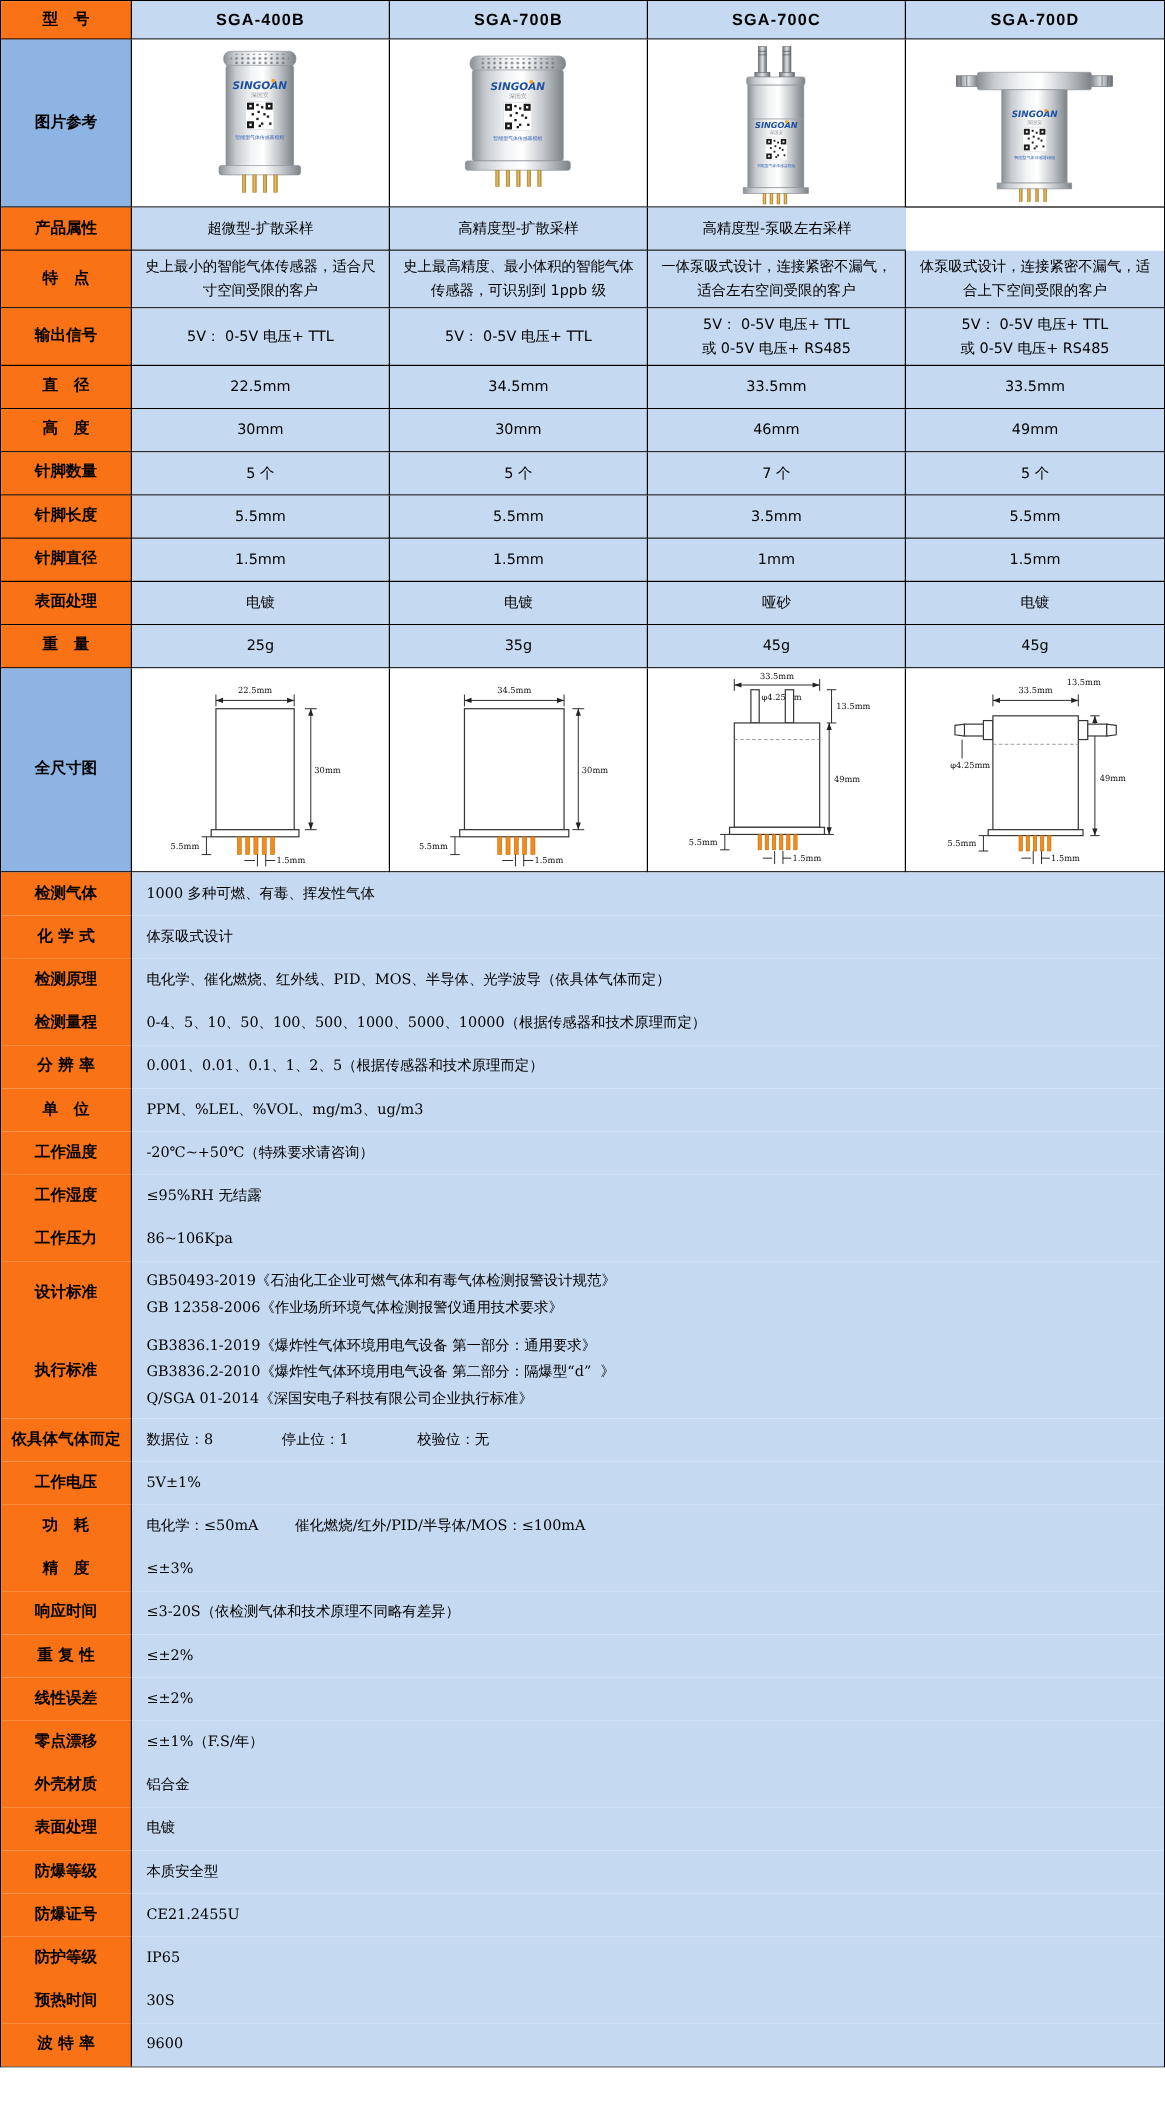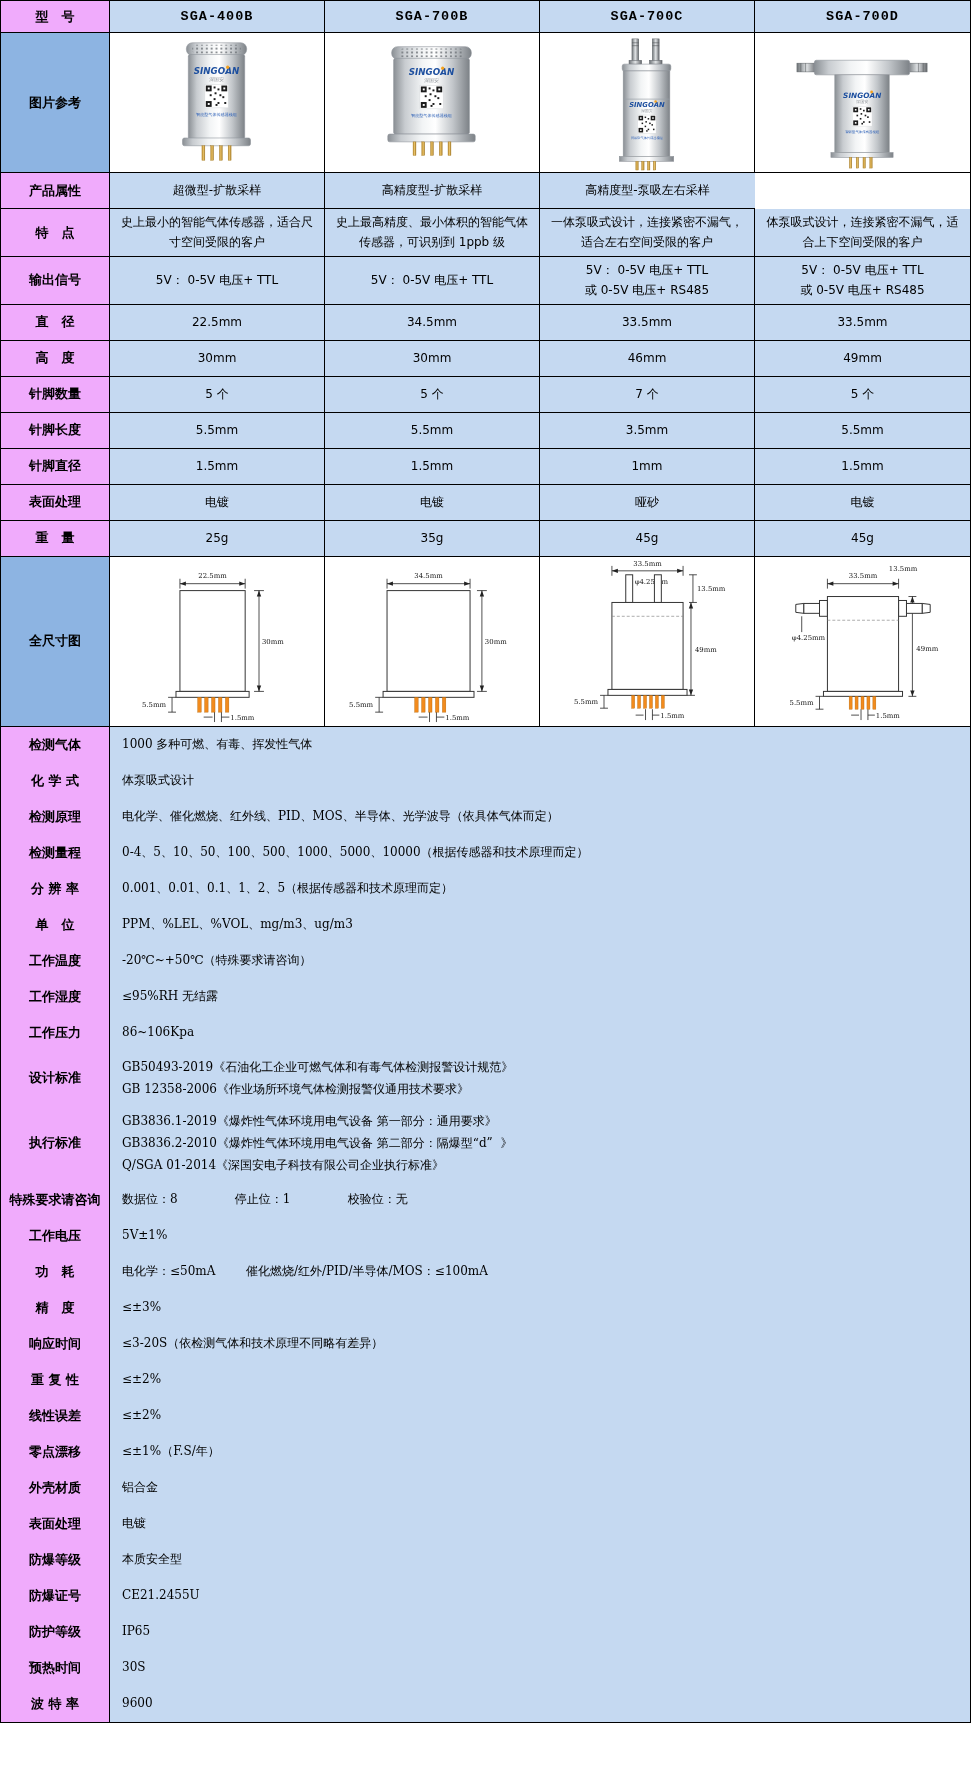--- a/index.html
+++ b/index.html
@@ -4,24 +4,24 @@
 <style>
   html,body{margin:0;padding:0;background:#fff;}
   body{width:971px;font-family:"DejaVu Sans","Liberation Sans",sans-serif;color:#000;}
   .tbl{width:969px;border:1px solid #000;background:#fff;}
   .row{display:grid;grid-template-columns:109px repeat(4,1fr);}
   .row.full{grid-template-columns:109px 1fr;}
   .cell{border-right:1px solid #000;border-bottom:1px solid #000;box-sizing:border-box;
         display:flex;align-items:center;justify-content:center;}
   .row .cell:last-child{border-right:none;}
   .tbl > :last-child .cell, .tbl [data-each]:last-child .row:last-child .cell{border-bottom:none;}
-  .lab{background:#f0abfc;font-weight:bold;font-size:13px;text-align:center;
+  .lab{background:#f97316;font-weight:bold;font-size:13px;text-align:center;
        padding:2px 3px;white-space:pre-wrap;line-height:1.35;}
   .mod{background:#C5D9F1;font-weight:bold;font-size:13.5px;letter-spacing:1px;
-       font-family:Liberation Mono, monospace;}
+       font-family:Liberation Sans, sans-serif;}
   .head .cell{min-height:32px;}
   .photo .cell{min-height:140px;background:#fff;padding:0;}
   .photo .lab{background:#8DB4E2;}
   .spec .cell{min-height:36px;}
   .val{background:#C5D9F1;font-size:12px;text-align:center;padding:3px 8px;
        white-space:pre-wrap;line-height:1.7;}
   .diag .cell{min-height:170px;background:#fff;padding:0;}
   .diag .lab{background:#8DB4E2;}
   .full .cell{min-height:36px;}
   .fullval{background:#C5D9F1;font-size:12px;justify-content:flex-start;text-align:left;
@@ -510,21 +510,21 @@
   </div>
 
   <div class="row full">
     <div class="cell lab">执行标准</div>
     <div class="cell fullval">GB3836.1-2019《爆炸性气体环境用电气设备 第一部分：通用要求》
 GB3836.2-2010《爆炸性气体环境用电气设备 第二部分：隔爆型“d”  》
 Q/SGA 01-2014《深国安电子科技有限公司企业执行标准》</div>
   </div>
 
   <div class="row full">
-    <div class="cell lab">特殊要求请咨询</div>
+    <div class="cell lab">依具体气体而定</div>
     <div class="cell fullval">数据位：8               停止位：1               校验位：无</div>
   </div>
 
   <div class="row full">
     <div class="cell lab">工作电压</div>
     <div class="cell fullval">5V±1%</div>
   </div>
 
   <div class="row full">
     <div class="cell lab">功　耗</div>

